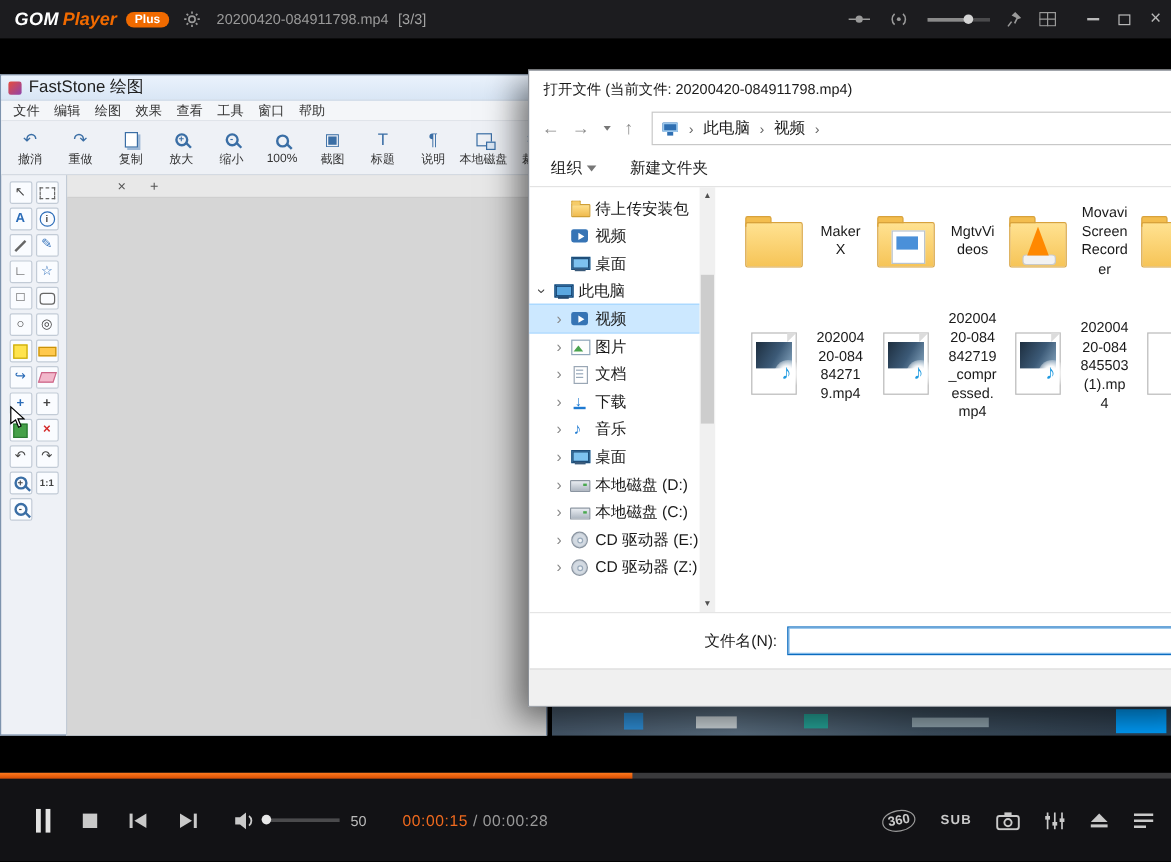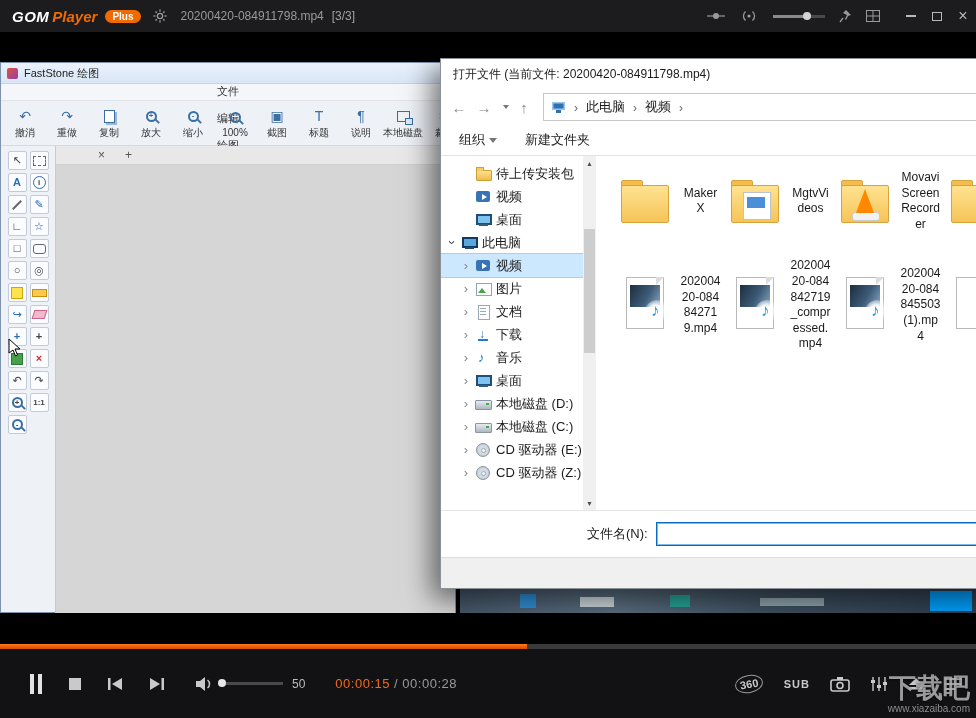--- a/index.html
+++ b/index.html
@@ -27,23 +27,23 @@
   .wb-min i{width:10px;height:2px;background:#b9b9b9;}
   .wb-max i{width:10px;height:9px;border:1.5px solid #b9b9b9;box-sizing:border-box;}
   .wb-close::before{content:"\00D7";font-size:16px;}
 
   
   .fs{position:absolute;left:0;top:62px;width:456px;height:551px;background:#eef1f6;
       border:1px solid #7d93ad;box-sizing:border-box;z-index:10;}
   .fs-tb{height:20px;background:linear-gradient(#eaf2fc,#d9e6f5);display:flex;align-items:center;
          padding:0 6px;gap:6px;border-bottom:1px solid #c6d4e4;}
   .fs-ico{width:11px;height:11px;border-radius:2px;background:linear-gradient(135deg,#e74c3c,#8e44ad);}
-  .fs-title{font-size:11px;color:#222;}
+  .fs-title{font-size:14px;color:#222;}
   .fs-menu{height:16px;display:flex;gap:12px;padding:0 10px;font-size:11px;color:#333;
-           align-items:center;background:#f4f6f9;border-bottom:1px solid #e0e4ea;flex-direction:column;}
+           align-items:center;background:#f4f6f9;border-bottom:1px solid #e0e4ea;}
   .fs-tools{height:44px;display:flex;align-items:center;padding:0 4px;gap:2px;
             background:#eef1f6;border-bottom:1px solid #d4dae2;}
   .fs-tool{display:flex;flex-direction:column;align-items:center;justify-content:center;
            min-width:34px;height:40px;border-radius:3px;font-size:10px;color:#333;padding:0 3px;}
   .fico{height:19px;display:flex;align-items:center;justify-content:center;}
   .fico .pg{font-size:14px;color:#3a6ea5;}
   .fs-lbl{white-space:nowrap;}
   .fs-main{display:flex;height:calc(100% - 82px);}
   .fs-palette{width:48px;padding:5px 3px;display:grid;grid-template-columns:19px 19px;gap:3px;
               align-content:start;justify-content:center;}
@@ -781,18 +781,14 @@
       <span class="cbtn">
         <svg width="18" height="14">
             <line x1="1" y1="2" x2="17" y2="2" stroke="#c9c9c9" stroke-width="2"></line>
             <line x1="1" y1="7" x2="17" y2="7" stroke="#c9c9c9" stroke-width="2"></line>
             <line x1="1" y1="12" x2="11" y2="12" stroke="#c9c9c9" stroke-width="2"></line>
           </svg>
       </span>
     </div>
   </footer>
 
-  <div class="wm">
-    <div class="wm-t">下载吧</div>
-    <div class="wm-u">www.xiazaiba.com</div>
-  </div>
 
 </div>
 
 </body></html>

